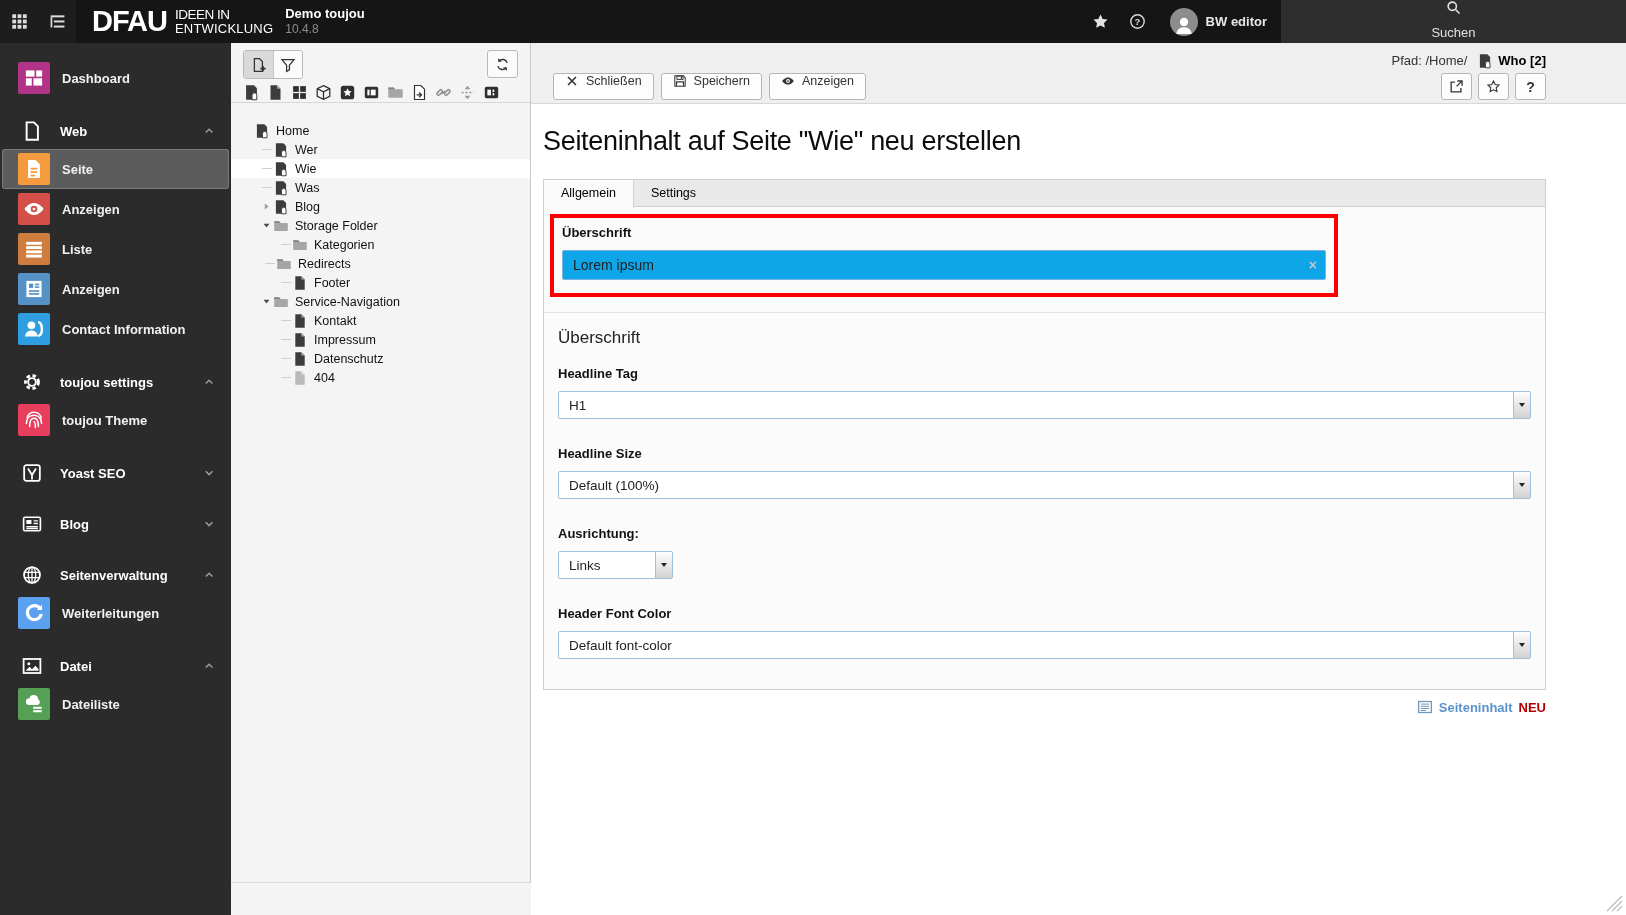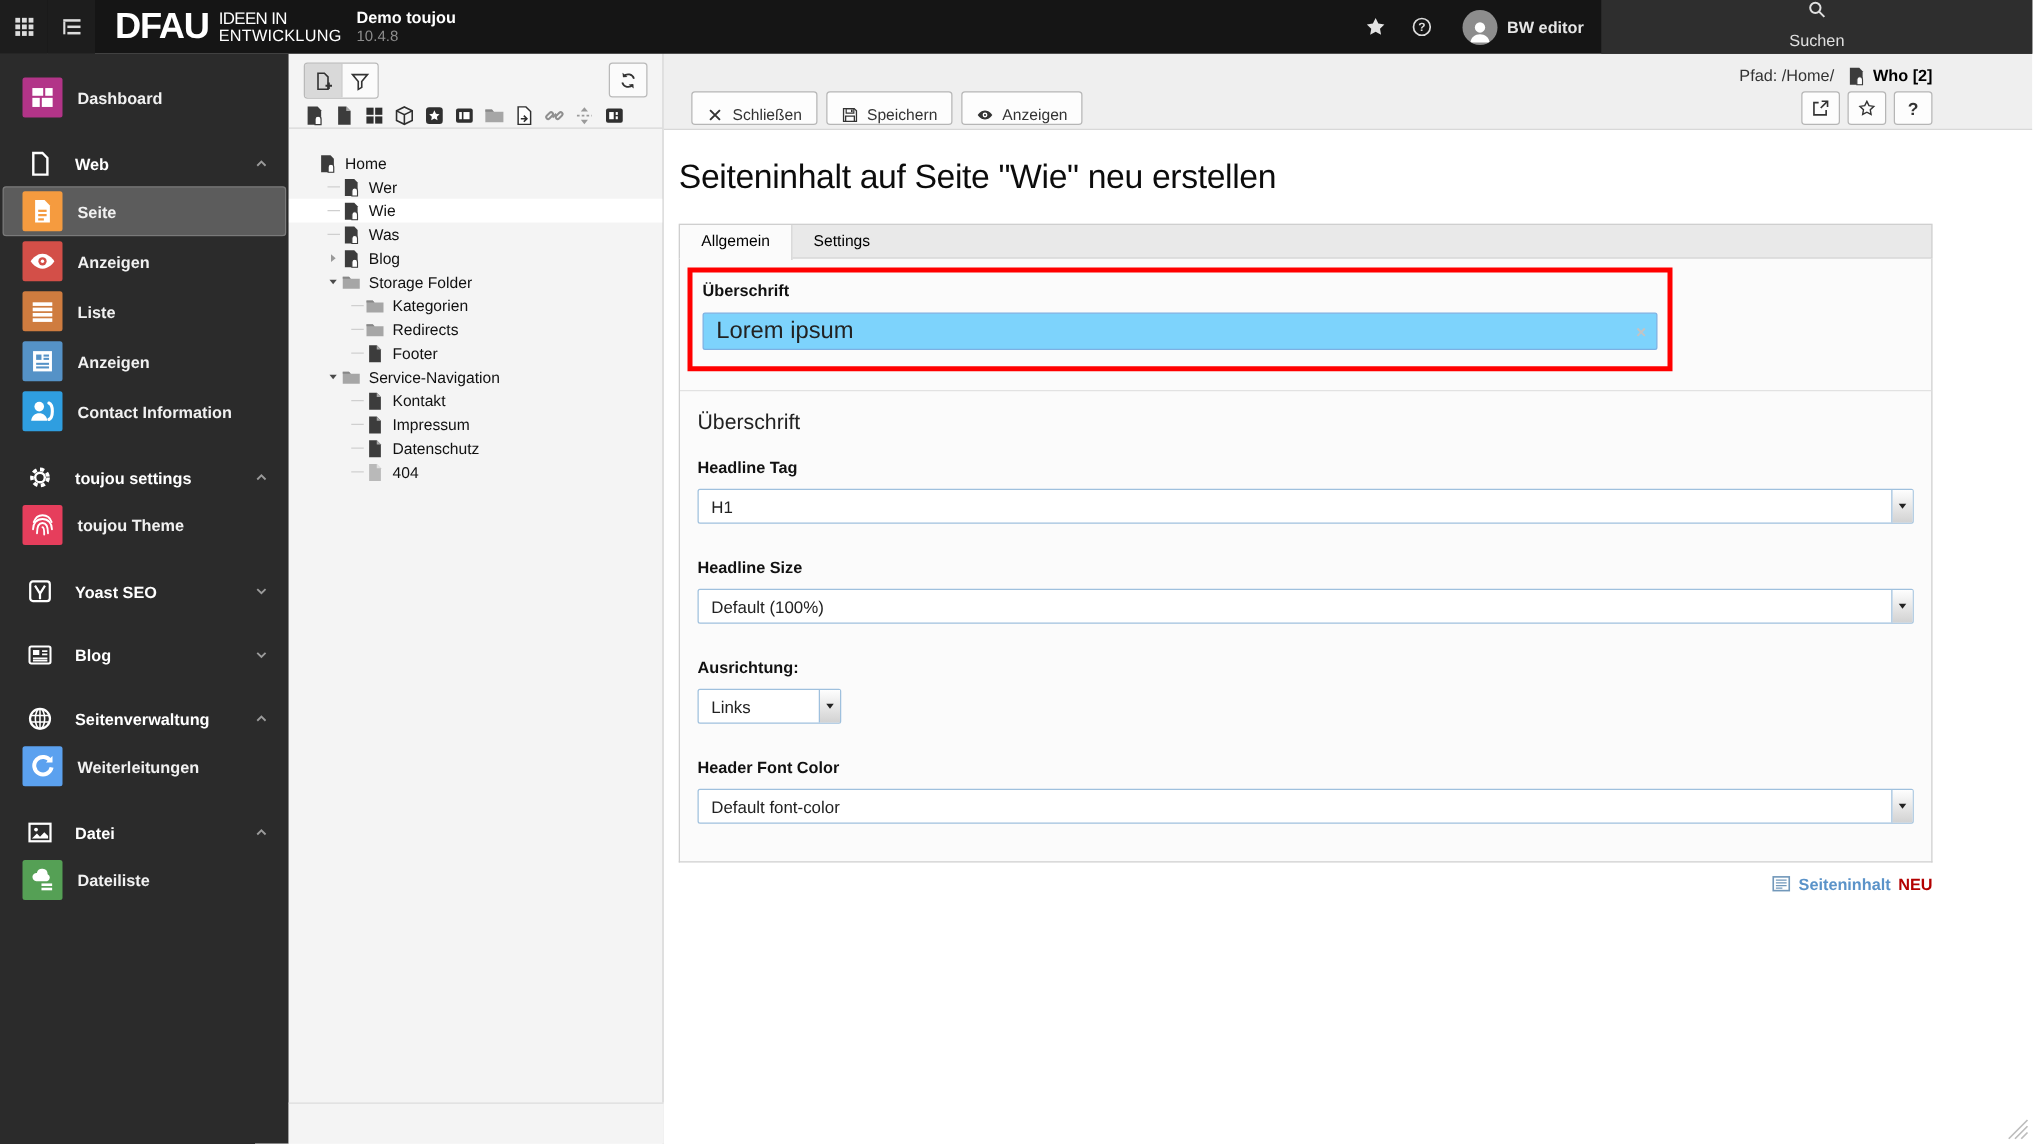--- a/index.html
+++ b/index.html
@@ -72,38 +72,38 @@
   .pt-footer { position:absolute; bottom:0; left:231px; width:300px; height:33px; border-top:1px solid #dcdcdc; background:#f4f4f4; }
 
   
   .module { position:absolute; top:43px; left:531px; right:0; bottom:0; background:#fff; overflow:hidden; }
   .docheader { height:61px; background:#efefef; border-bottom:1px solid #d8d8d8; padding:5px 80px 0 22px; }
   .dh-row1 { height:24px; display:flex; justify-content:flex-end; align-items:center; font-size:13px; color:#333; }
   .dh-path { display:flex; align-items:center; gap:4px; }
   .dh-path .pg { font-weight:bold; color:#000; }
   .dh-path .pt-icon { margin:0 2px 0 6px; width:15px; height:15px; }
   .dh-row2 { height:27px; margin-top:1px; display:flex; align-items:center; }
-  .dh-btn { display:flex; align-items:flex-end; gap:7px; height:27px; padding:0 11px; background:#fdfdfd; border:1px solid #b6b6b6; border-radius:3px; font-size:12.5px; color:#333; cursor:pointer; margin-right:7px; font-family:"Liberation Sans",sans-serif; }
+  .dh-btn { display:flex; align-items:flex-start; gap:7px; height:27px; padding:0 11px; background:#fdfdfd; border:1px solid #b6b6b6; border-radius:3px; font-size:12.5px; color:#333; cursor:pointer; margin-right:7px; font-family:"Liberation Sans",sans-serif; }
   .dh-btn svg { width:14px; height:14px; }
   .dh-right { margin-left:auto; display:flex; gap:6px; }
   .dh-sqbtn { width:31px; height:27px; background:#fdfdfd; border:1px solid #b6b6b6; border-radius:3px; display:flex; align-items:center; justify-content:center; cursor:pointer; font-size:14px; font-weight:bold; color:#333; }
   .dh-sqbtn svg { width:15px; height:15px; }
 
   .module-body { padding:22px 80px 0 12px; }
   .page-title { font-size:27px; font-weight:400; letter-spacing:-0.3px; color:#0c0c0c; margin-bottom:22px; }
 
   .tabbar { display:flex; background:#e9e9e9; border:1px solid #cfcfcf; height:28px; }
   .tab { padding:0 17px; line-height:27px; font-size:12.5px; color:#000000; cursor:pointer; }
   .tab.active { background:#fbfbfb; border-right:1px solid #cfcfcf; position:relative; height:28px; }
 
   .panel { border:1px solid #cfcfcf; border-top:none; background:#fbfbfb; padding:7px 14px 30px 14px; }
   .highlight-box { border:4px solid #ff0000; margin:0 0 0 -8px; width:788px; padding:7px 8px 13px 8px; }
   .field-label { display:block; font-size:13px; font-weight:bold; color:#111; margin-bottom:10px; }
   .text-input-wrap { position:relative; }
-  .text-input { width:100%; height:30px; border:1px solid #7db0e2; border-radius:2px; padding:0 30px 0 10px; font-size:19px; color:#222; font-family:"Liberation Sans",sans-serif; background:#7dd3fc; outline:none; }
+  .text-input { width:100%; height:30px; border:1px solid #7db0e2; border-radius:2px; padding:0 30px 0 10px; font-size:14px; color:#222; font-family:"Liberation Sans",sans-serif; background:#0ea5e9; outline:none; }
   .input-clear { position:absolute; right:9px; top:7px; color:#c3c3c3; font-size:14px; font-weight:bold; cursor:pointer; line-height:16px; }
   .panel-divider { border-top:1px solid #e2e2e2; margin:15px -14px 0 -14px; }
   .section-title { font-size:17px; color:#222; margin:15px 0 18px 0; font-weight:400; }
   .fields-grid { display:grid; grid-template-columns:1fr; column-gap:30px; row-gap:27px; }
   .select { height:28px; border:1px solid #9fc0dd; background:#fff; border-radius:2px; display:flex; align-items:stretch; cursor:pointer; }
   .select.narrow { width:115px; }
   .select-val { flex:1; padding:0 10px; font-size:13.5px; color:#222; display:flex; align-items:center; overflow:hidden; white-space:nowrap; }
   .select-arrow { width:17px; flex:none; border-left:1px solid #9fc0dd; background:linear-gradient(#fefefe,#d2d2d2); display:flex; align-items:center; justify-content:center; }
   .select-arrow i { width:0; height:0; border-left:3.5px solid transparent; border-right:3.5px solid transparent; border-top:4.5px solid #222; }
 
@@ -586,21 +586,21 @@
           <span class="pt-conn"></span>
         </span>
         <span class="pt-icon">
           <svg viewBox="0 0 16 16" width="100%" height="100%" aria-hidden="true">
             <path d="M1.2 3.3h5l1.4 1.7h7.2V13H1.2z" fill="#a6a6a6"></path>
             <path d="M1.2 3.3h5l1.4 1.7H1.2z" fill="#878787"></path>
           </svg>
         </span>
         <span class="pt-label">Kategorien</span>
       </div>
-      <div class="pt-node" style="padding-left: 48px;">
+      <div class="pt-node" style="padding-left: 32px;">
         <span class="pt-slot">
           <span class="pt-conn"></span>
         </span>
         <span class="pt-icon">
           <svg viewBox="0 0 16 16" width="100%" height="100%" aria-hidden="true">
             <path d="M1.2 3.3h5l1.4 1.7h7.2V13H1.2z" fill="#a6a6a6"></path>
             <path d="M1.2 3.3h5l1.4 1.7H1.2z" fill="#878787"></path>
           </svg>
         </span>
         <span class="pt-label">Redirects</span>

